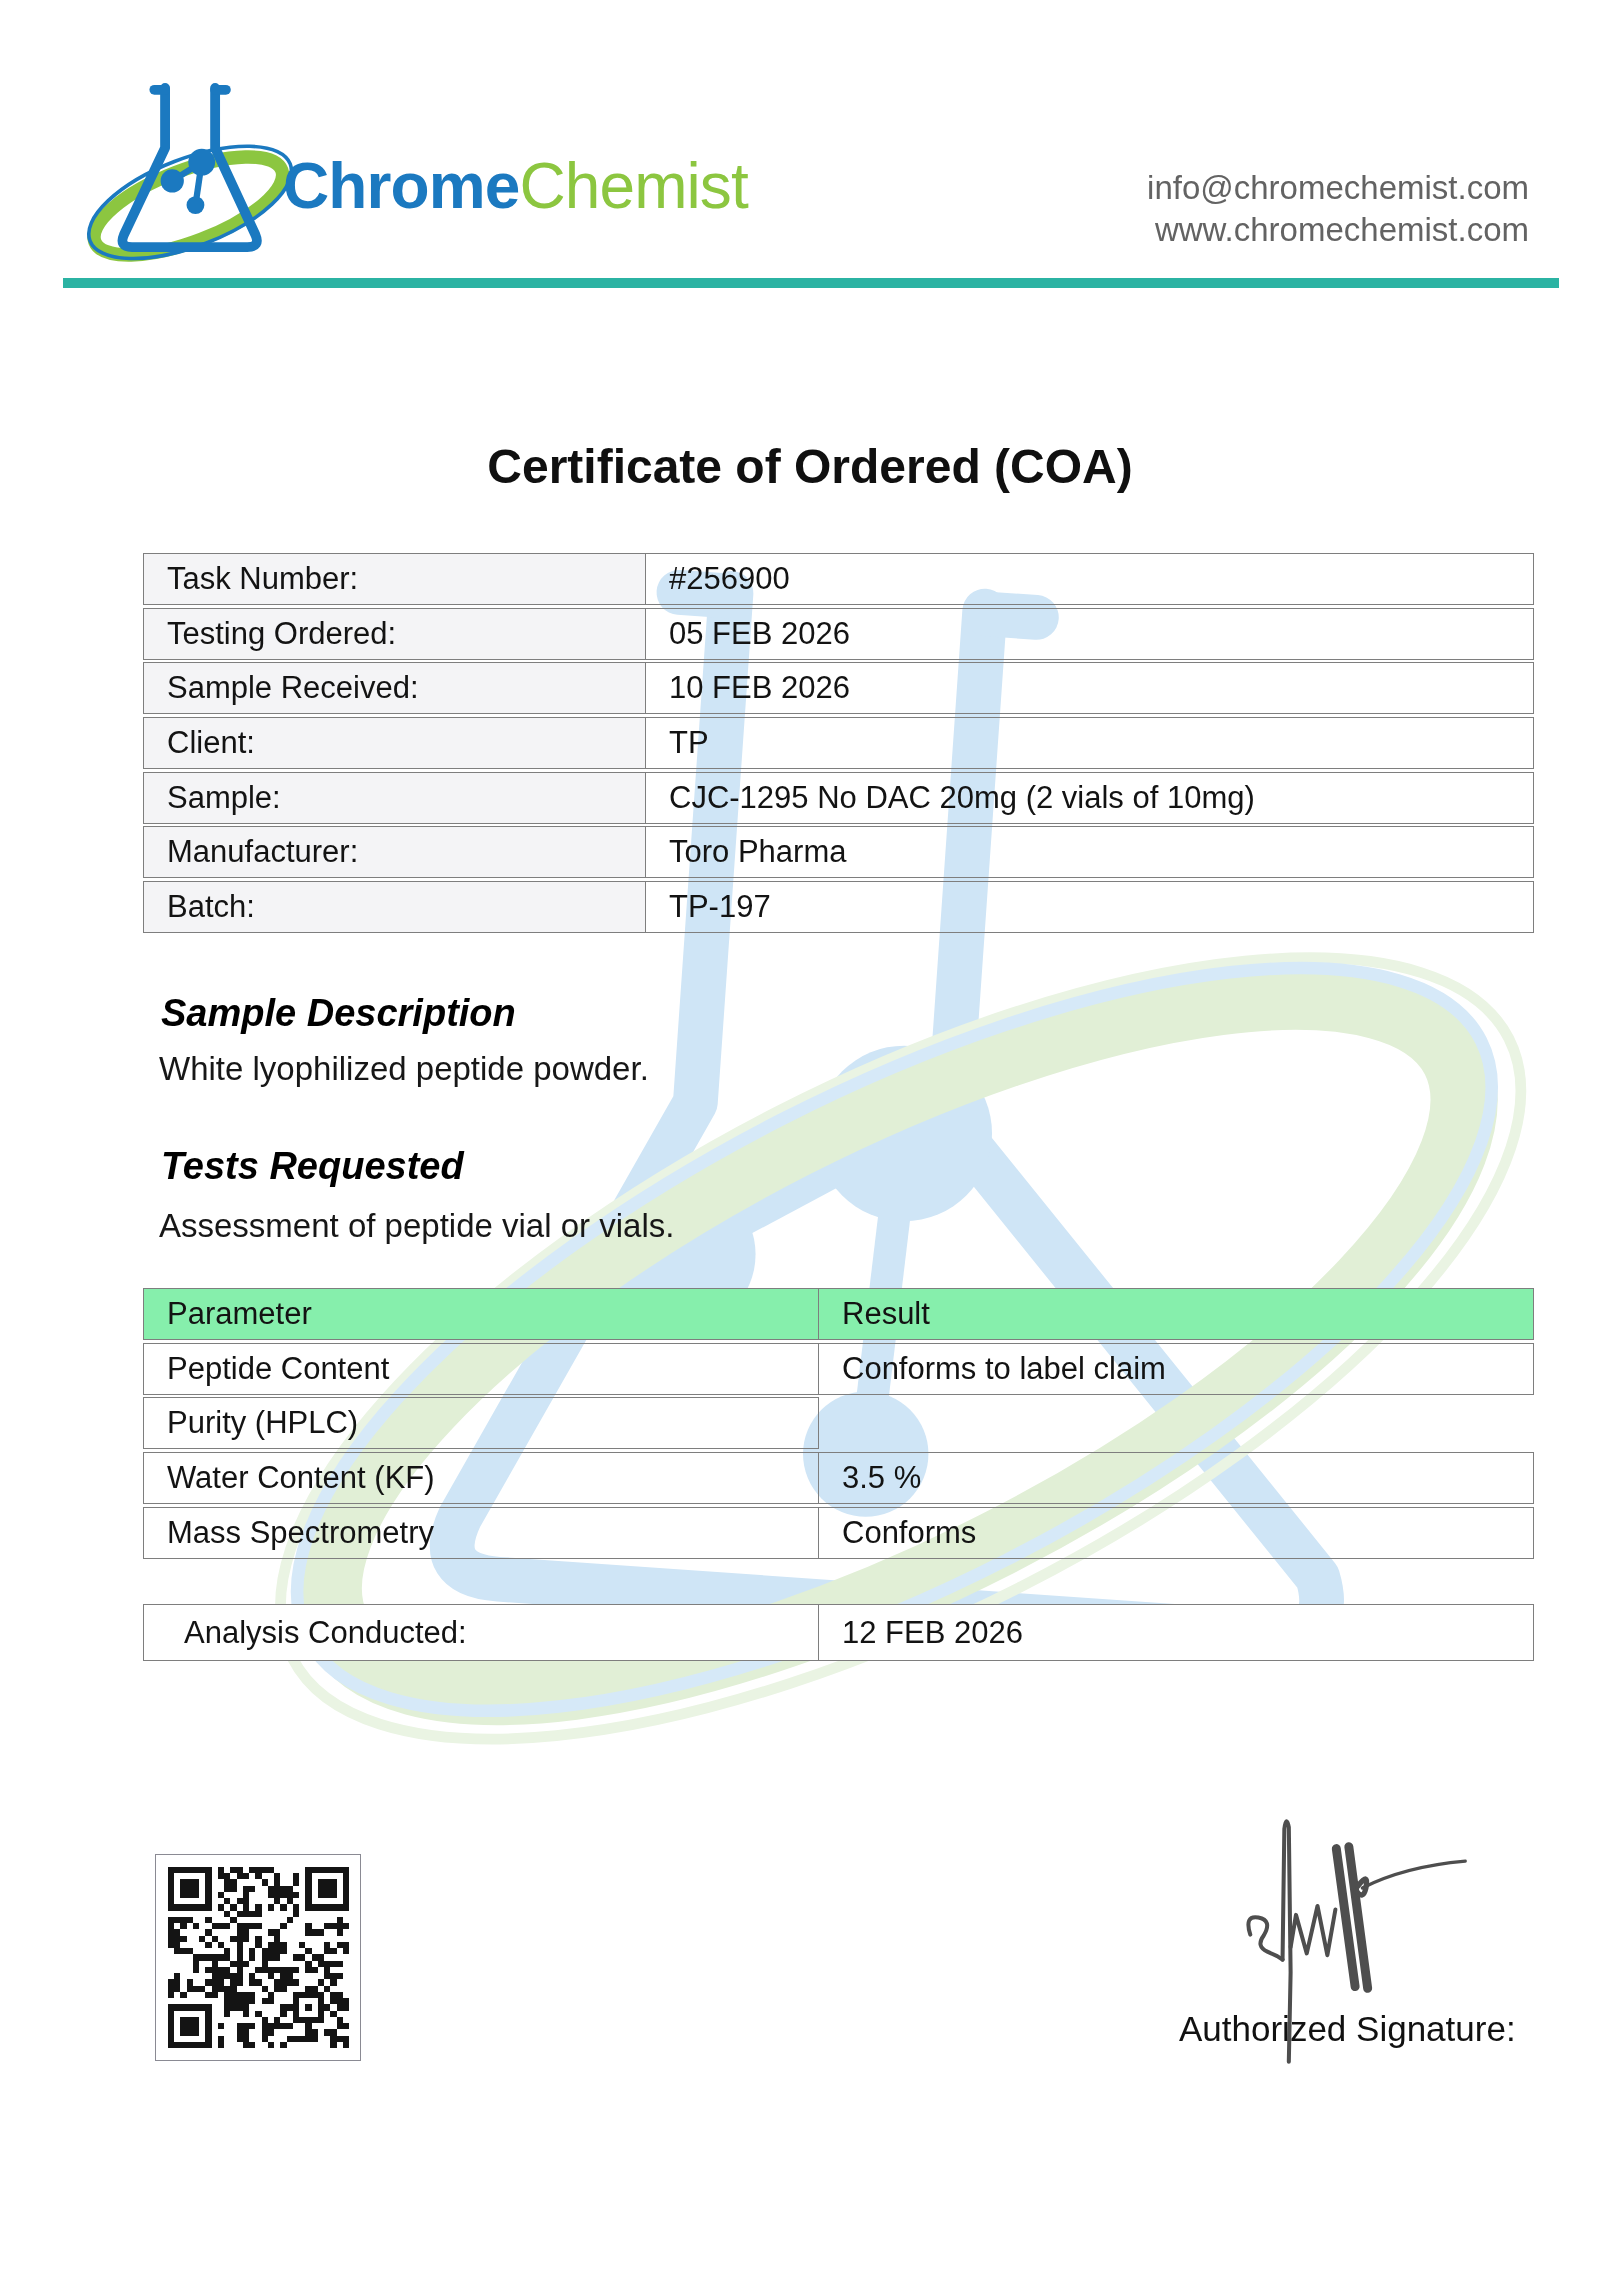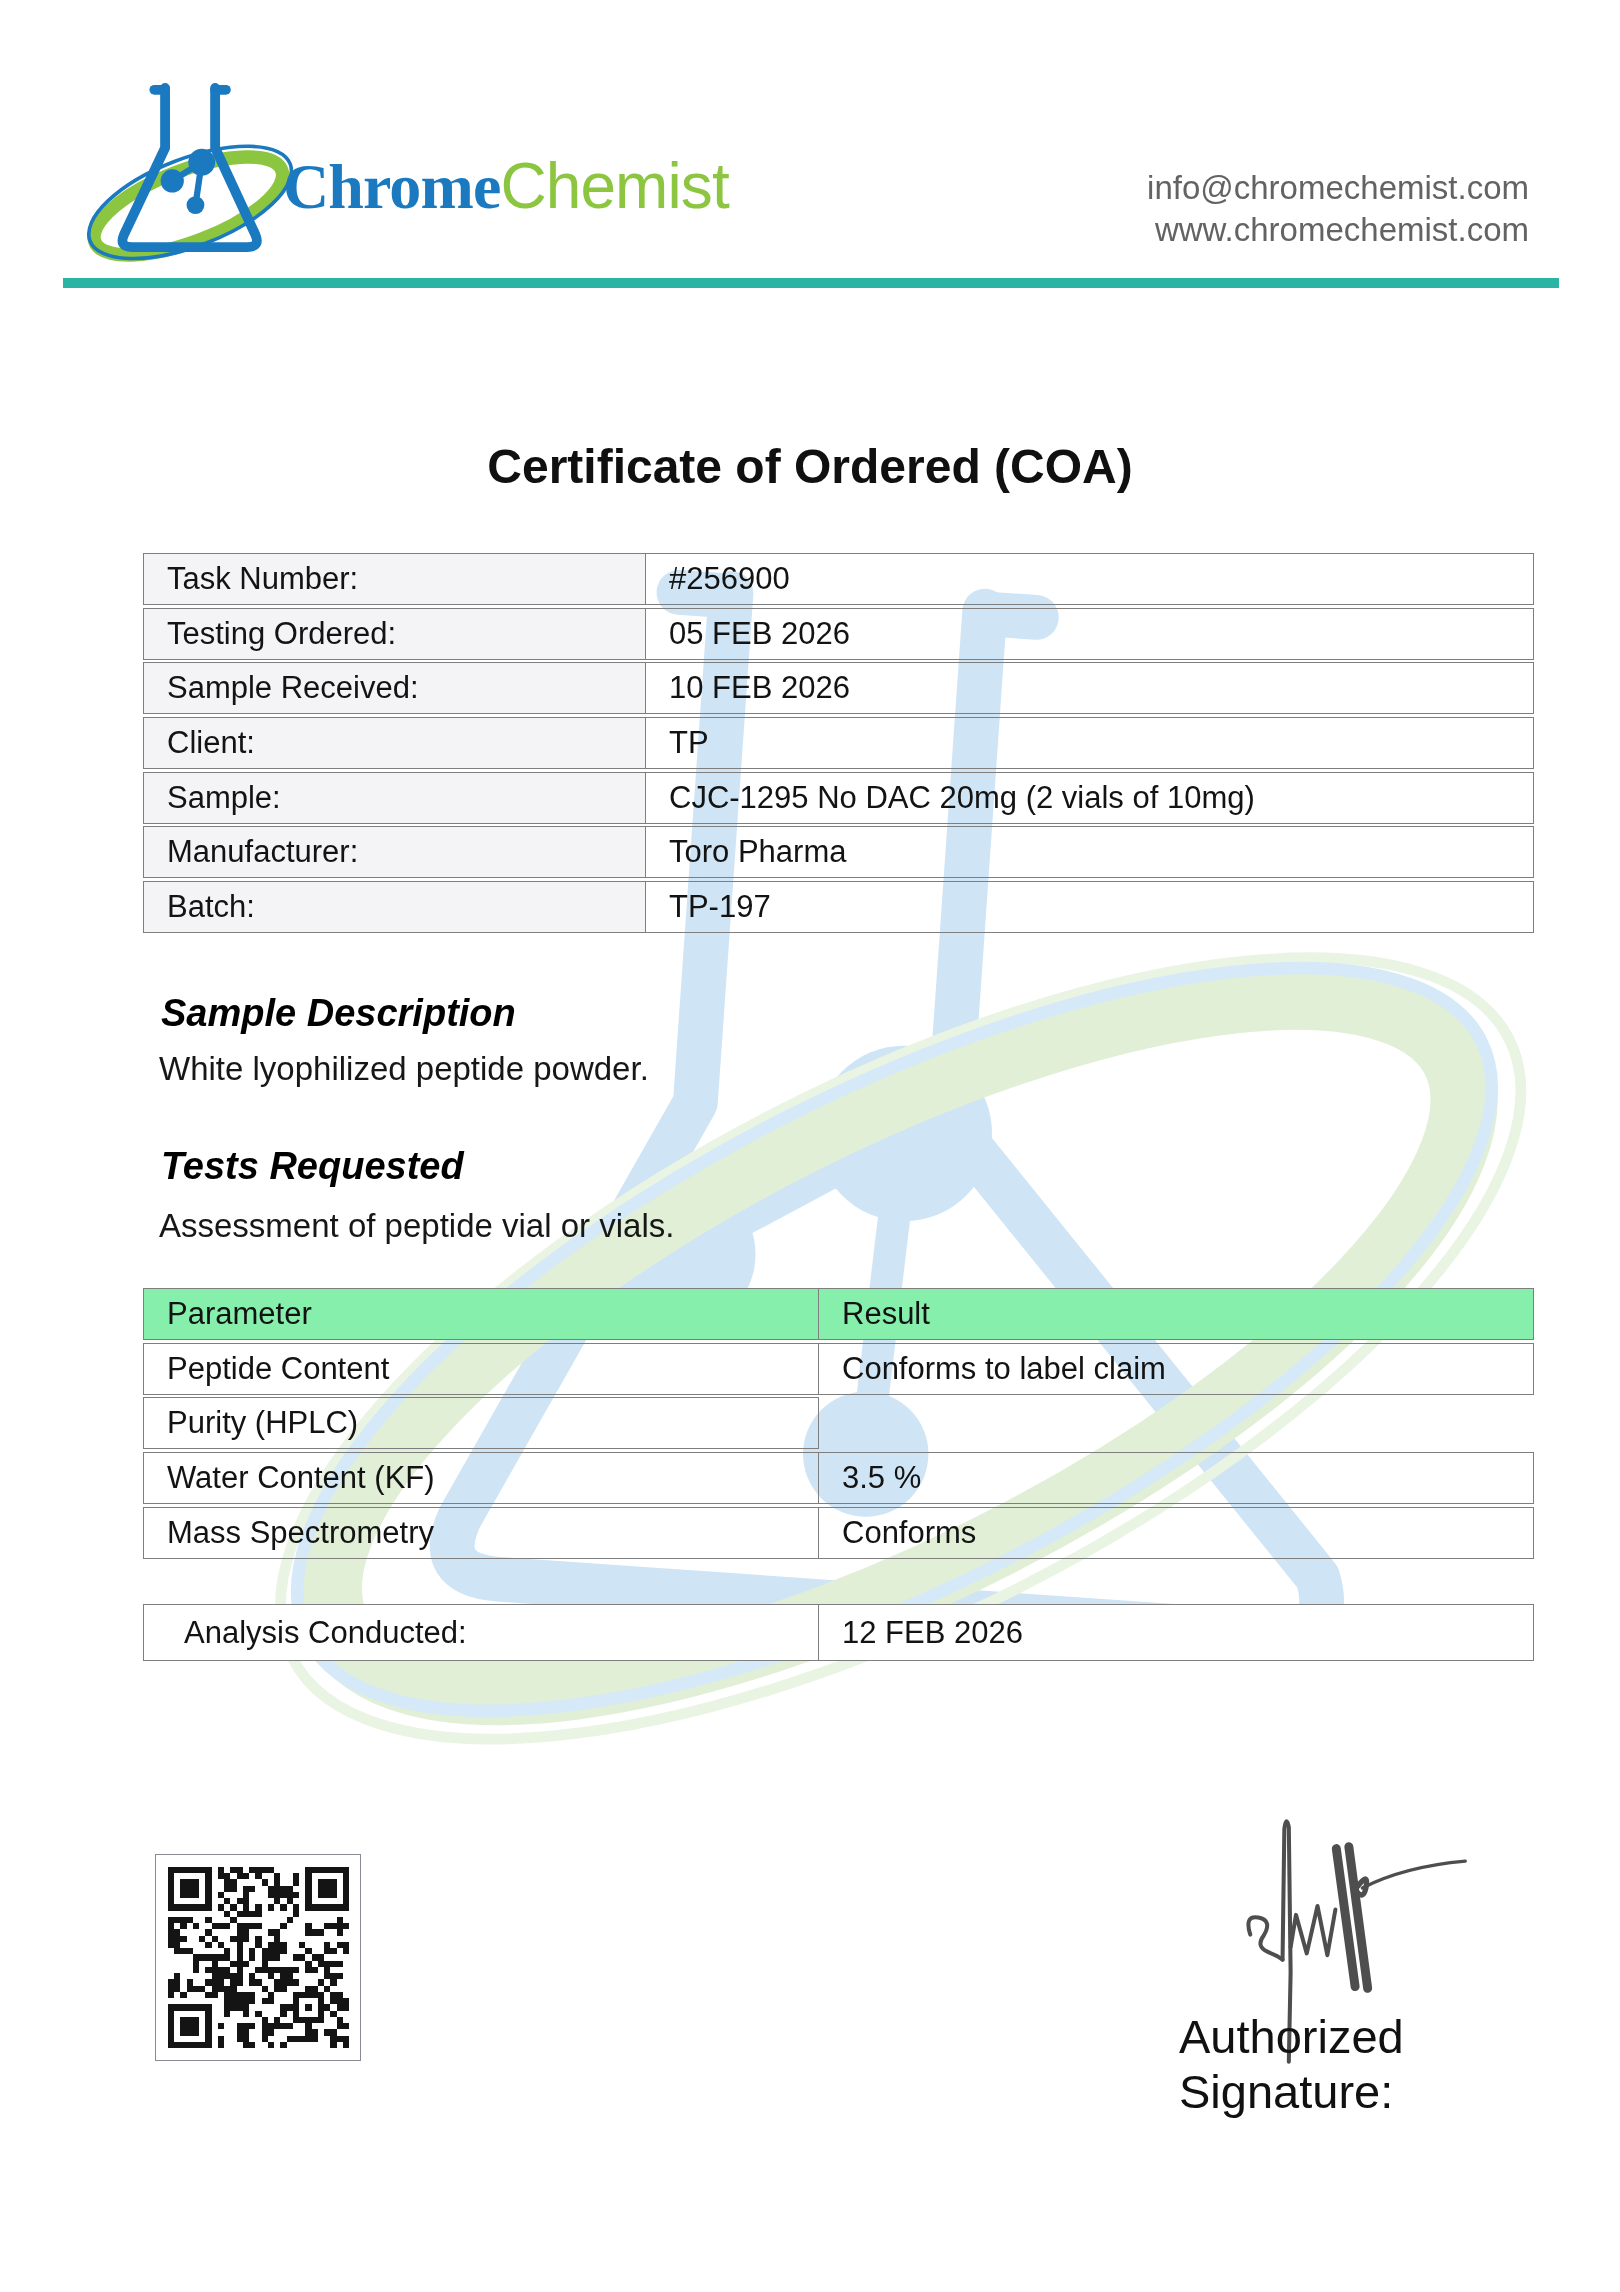--- a/index.html
+++ b/index.html
@@ -5,21 +5,21 @@
   html,body{margin:0;padding:0;background:#e8e8e8;}
   .page{
     position:relative;width:1620px;height:2293px;background:#ffffff;
     overflow:hidden;font-family:"Liberation Sans",sans-serif;color:#171717;
     margin:0 auto;
   }
   .abs{position:absolute;}
   
   .logo-icon{left:79px;top:63px;width:224px;height:210px;}
   .logo-text{left:283px;top:149px;font-size:64px;letter-spacing:-0.9px;white-space:nowrap;}
-  .logo-text .p1{color:#1b79c0;font-weight:bold;font-family:Liberation Serif, serif;}
+  .logo-text .p1{color:#1b79c0;font-weight:bold;}
   .logo-text .p2{color:#8cc640;font-weight:400;}
   .contact{right:91px;top:167px;text-align:right;font-size:33px;line-height:42px;color:#636363;font-weight:400;}
   .rule{left:63px;top:278px;width:1496px;height:9.9px;background:#2bb3a3;}
   
   .title{left:0;top:439px;width:100%;text-align:center;font-size:48px;font-weight:bold;color:#101010;}
   
   .watermark{left:90px;top:484px;width:1478px;height:1272px;pointer-events:none;}
   
   .tbl{left:143px;width:1391px;}
   .info-tbl{top:553px;}
@@ -40,21 +40,21 @@
   .an-tbl   .cell{height:57px;background:#ffffff;}
   
   .sec-h{left:161px;font-size:38px;font-weight:bold;font-style:italic;color:#000000;}
   .sec-b{left:159px;font-size:33px;color:#171717;}
   .sec1-h{top:992px;} .sec1-b{top:1050px;}
   .sec2-h{top:1145px;} .sec2-b{top:1207px;}
   
   .qr-box{left:155px;top:1854px;width:206px;height:207px;border:0.9px solid #8a8a93;
           background:#fff;box-sizing:border-box;display:flex;align-items:center;justify-content:center;}
   .sig-svg{left:1243px;top:1802px;width:235px;height:267px;}
-  .sig-label{left:1179px;top:2009px;font-size:47px;color:#111;}
+  .sig-label{left:1179px;top:2009px;font-size:35px;color:#111;}
 </style>
 </head>
 <body>
 
 <div class="page">
 
   <svg class="abs watermark" viewBox="0 0 1650 1420" aria-hidden="true">
     <g transform="rotate(4 800 950)" stroke="#cfe5f6" stroke-width="50" fill="none" stroke-linecap="round" stroke-linejoin="round">
       <path d="M658,130 L658,700 L428,1180 Q403,1246 476,1246 L1340,1246 Q1413,1246 1388,1180 L942,700 L942,130"></path>
       <path d="M600,133 L655,133"></path>

